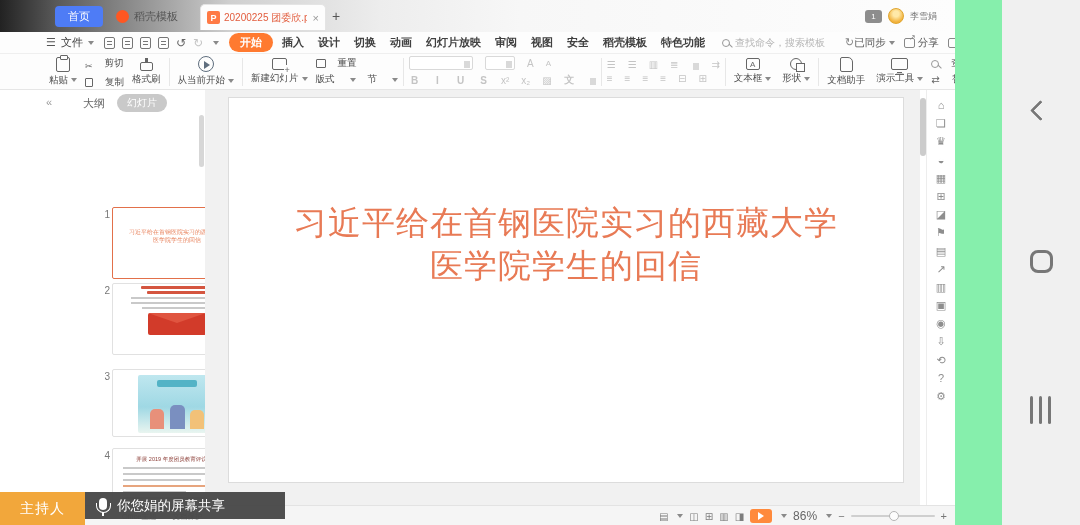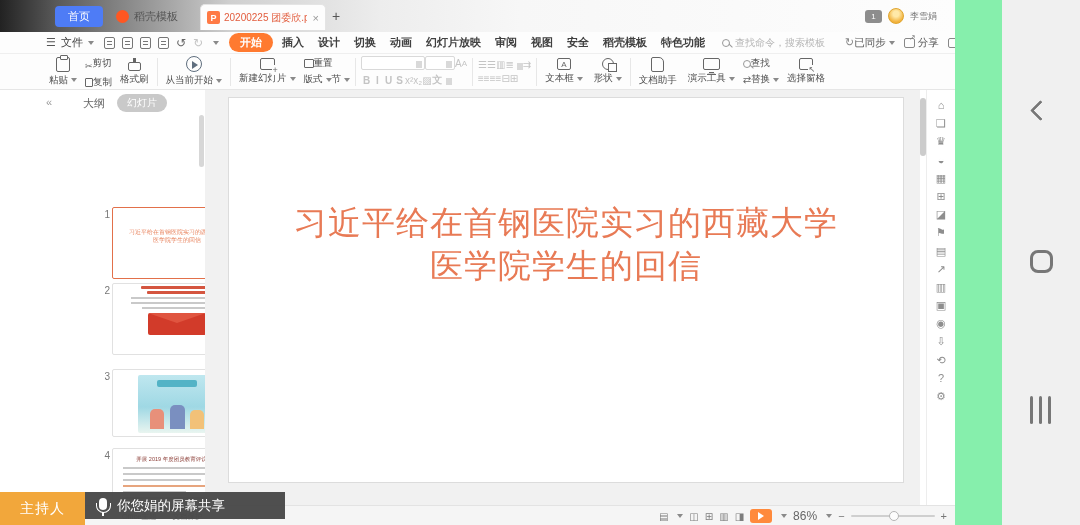--- a/index.html
+++ b/index.html
@@ -58,21 +58,21 @@
 
   
   .toolbar { left:0; top:53px; width:955px; height:37px; background:#fdfdfd; border-top:1px solid #efefef;
     border-bottom:1px solid #e6e6e6; display:flex; align-items:center; padding:0 2px 0 46px; gap:5px; }
   .lbl { font-size:9.5px; color:#4c4c4c; white-space:nowrap; }
   .dis { color:#c4c4c4 !important; }
   .dis * { color:#c4c4c4 !important; border-color:#d9d9d9 !important; background:transparent; }
   .dv { width:1px; height:28px; background:#e7e7e7; flex:0 0 auto; }
   .bigbtn { display:flex; flex-direction:column; align-items:center; justify-content:center; gap:2px; padding:0 3px; flex:0 0 auto; }
   .stack { display:flex; flex-direction:column; justify-content:center; gap:3px; flex:0 0 auto; }
-  .srow { display:flex; align-items:center; gap:0; }
+  .srow { display:flex; align-items:center; gap:12px; }
   .clip { width:14px; height:15px; border:1.3px solid #666; border-radius:2px; position:relative; }
   .clip::before { content:""; position:absolute; left:3px; top:-3px; width:6px; height:3px; background:#fdfdfd; border:1.3px solid #666; border-radius:1px; }
   .scissor::before { content:"✂"; font-size:9px; color:#666; }
   .copy-ic { width:8px; height:9px; border:1.1px solid #666; border-radius:1px; position:relative; }
   .brush { width:13px; height:9px; border:1.3px solid #666; border-radius:2px; position:relative; margin-top:4px; }
   .brush::before { content:""; position:absolute; left:4px; top:-5px; width:3px; height:4px; background:#666; }
   .playc { width:16px; height:16px; border:1.3px solid #5f6e7e; border-radius:50%; position:relative; }
   .playc::before { content:""; position:absolute; left:5px; top:4px; border-style:solid; border-width:4px 0 4px 6px; border-color:transparent transparent transparent #5f6e7e; }
   .newslide { width:15px; height:12px; border:1.3px solid #666; border-radius:2px; position:relative; }
   .newslide::before { content:"+"; position:absolute; right:-4px; bottom:-6px; font-size:9px; color:#666; background:#fdfdfd; }

